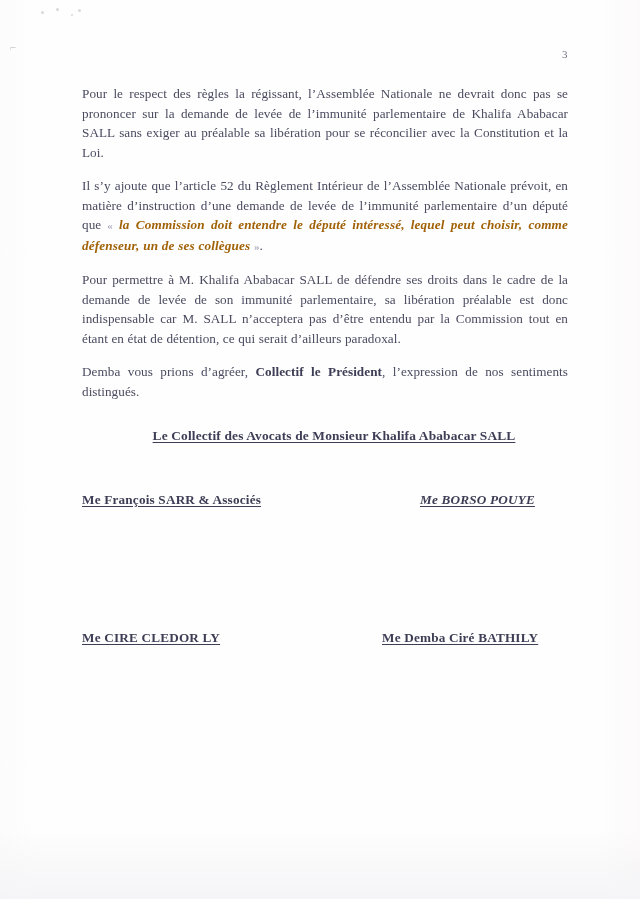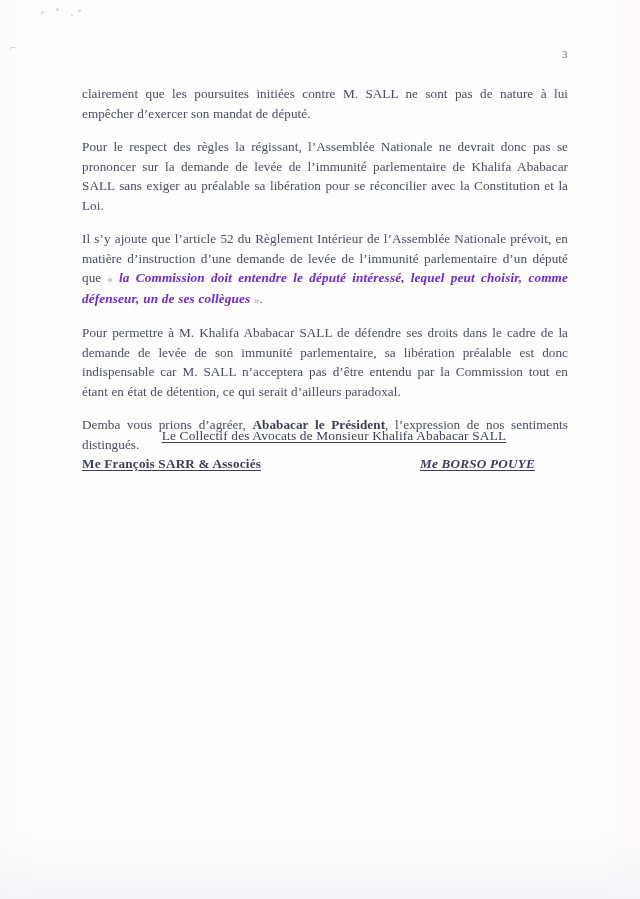--- a/index.html
+++ b/index.html
@@ -82,61 +82,62 @@
     color: #4a4a60;
     letter-spacing: 0.05px;
     word-spacing: 0.2px;
   }
   p.para:last-of-type { margin-bottom: 0; }
 
   .bold { font-weight: bold; color: #3d3d55; }
   .quote-bi {
     font-weight: bold;
     font-style: italic;
-    color: #6d28d9;
+    color: #a16207;
     letter-spacing: 0.15px;
   }
   .guillemet {
     color: #9a9ab0;
     font-size: 11px;
     font-style: normal;
     font-weight: normal;
   }
 
   
   .sig-block {
     position: absolute;
     left: 82px;
     top: 428px;
     width: 486px;
   }
   .collective-title {
     text-align: center;
     font-size: 13.4px;
-    font-weight: normal;
+    font-weight: bold;
     color: #3d3d55;
     text-decoration: underline;
     text-underline-offset: 2px;
     letter-spacing: 0.15px;
     padding-left: 18px;
   }
   .sig-row {
     position: relative;
     height: 26px;
     margin-top: 12px;
   }
   .sig-name {
     position: absolute;
     font-size: 13.2px;
     font-weight: bold;
     color: #3d3d55;
     text-decoration: underline;
     text-underline-offset: 2px;
     letter-spacing: 0.2px;
     white-space: nowrap;
+    margin-top: 36px;
   }
   .sig-left  { left: 0; }
   .sig-right { left: 338px; font-style: italic; }
   .sig-right-b { left: 300px; }
 
   .sig-row-2 { margin-top: 112px; }
   .sig-row-3 { margin-top: 118px; }
 </style>
 </head>
 <body>
@@ -148,48 +149,49 @@
   <div class="speck" style="left:41px; top:11px; width:3px; height:3px;"></div>
   <div class="speck" style="left:56px; top:8px; width:3px; height:3px;"></div>
   <div class="speck" style="left:71px; top:14px; width:2px; height:2px;"></div>
   <div class="speck" style="left:78px; top:9px; width:3px; height:3px;"></div>
   <div class="corner-mark">⌐</div>
 
   <div class="page-number">3</div>
 
   <div class="content">
 
-    <p class="para">
-      <span>clairement que les poursuites initiées contre M. SALL ne sont pas de nature à lui empêcher d’exercer son mandat de député.</span>
-    </p>
 
     <p class="para">
       <span>Pour le respect des règles la régissant, l’Assemblée Nationale ne devrait donc pas se prononcer sur la demande de levée de l’immunité parlementaire de Khalifa Ababacar SALL sans exiger au préalable sa libération pour se réconcilier avec la Constitution et la Loi.</span>
     </p>
 
     <p class="para">
       <span>Il s’y ajoute que l’article 52 du Règlement Intérieur de l’Assemblée Nationale prévoit, en matière d’instruction d’une demande de levée de l’immunité parlementaire d’un député que </span><span class="guillemet">«</span><span class="quote-bi"> la Commission doit entendre le député intéressé, lequel peut choisir, comme défenseur, un de ses collègues </span><span class="guillemet">»</span><span>.</span>
     </p>
 
     <p class="para">
       <span>Pour permettre à M. Khalifa Ababacar SALL de défendre ses droits dans le cadre de la demande de levée de son immunité parlementaire, sa libération préalable est donc indispensable car M. SALL n’acceptera pas d’être entendu par la Commission tout en étant en état de détention, ce qui serait d’ailleurs paradoxal.</span>
     </p>
 
     <p class="para">
-      <span>Demba vous prions d’agréer, </span><span class="bold">Ababacar le Président</span><span>, l’expression de nos sentiments distingués.</span>
+      <span>Demba vous prions d’agréer, </span><span class="bold">Collectif le Président</span><span>, l’expression de nos sentiments distingués.</span>
     </p>
 
   </div>
 
   <div class="sig-block">
 
     <div class="collective-title">Le Collectif des Avocats de Monsieur Khalifa Ababacar SALL</div>
 
     <div class="sig-row">
       <span class="sig-name sig-left">Me François SARR &amp; Associés</span>
       <span class="sig-name sig-right">Me BORSO POUYE</span>
     </div>
 
+    <div class="sig-row sig-row-2">
+      <span class="sig-name sig-left">Me CIRE CLEDOR LY</span>
+      <span class="sig-name sig-right-b">Me Demba Ciré BATHILY</span>
+    </div>
 
 
   </div>
 
 </div>
 
 </body></html>

